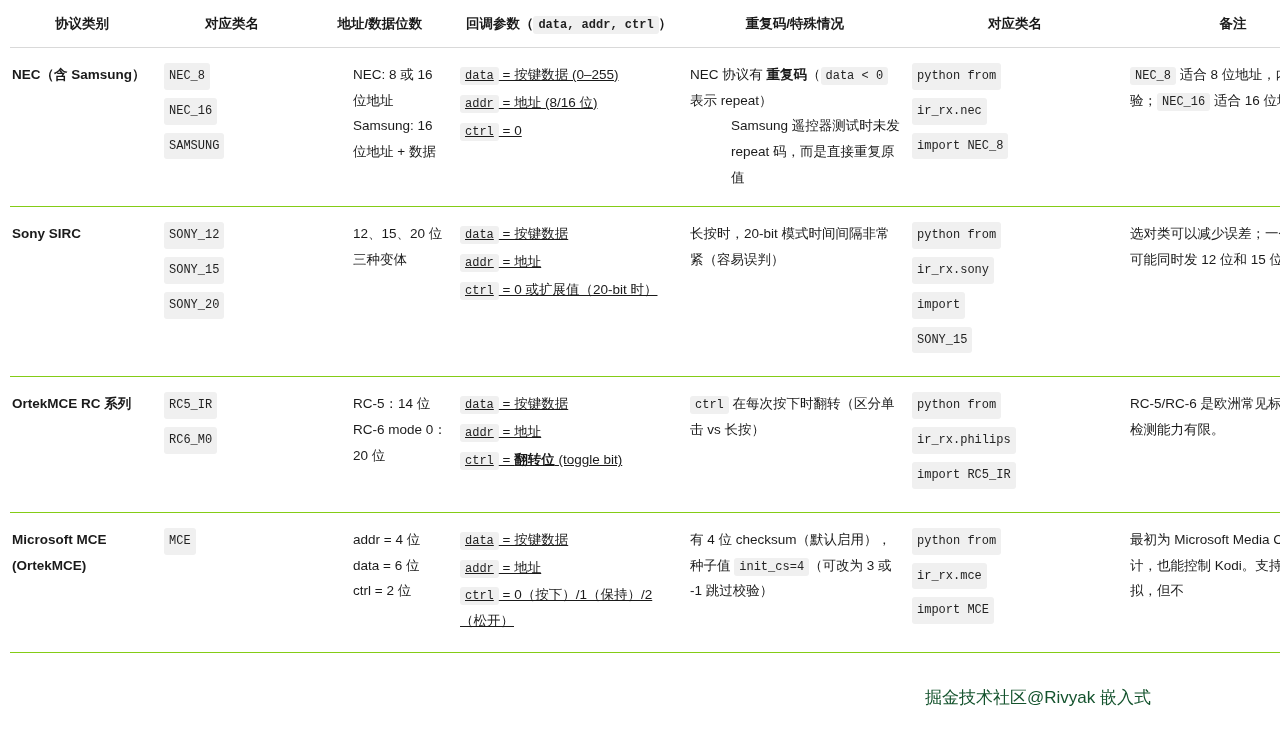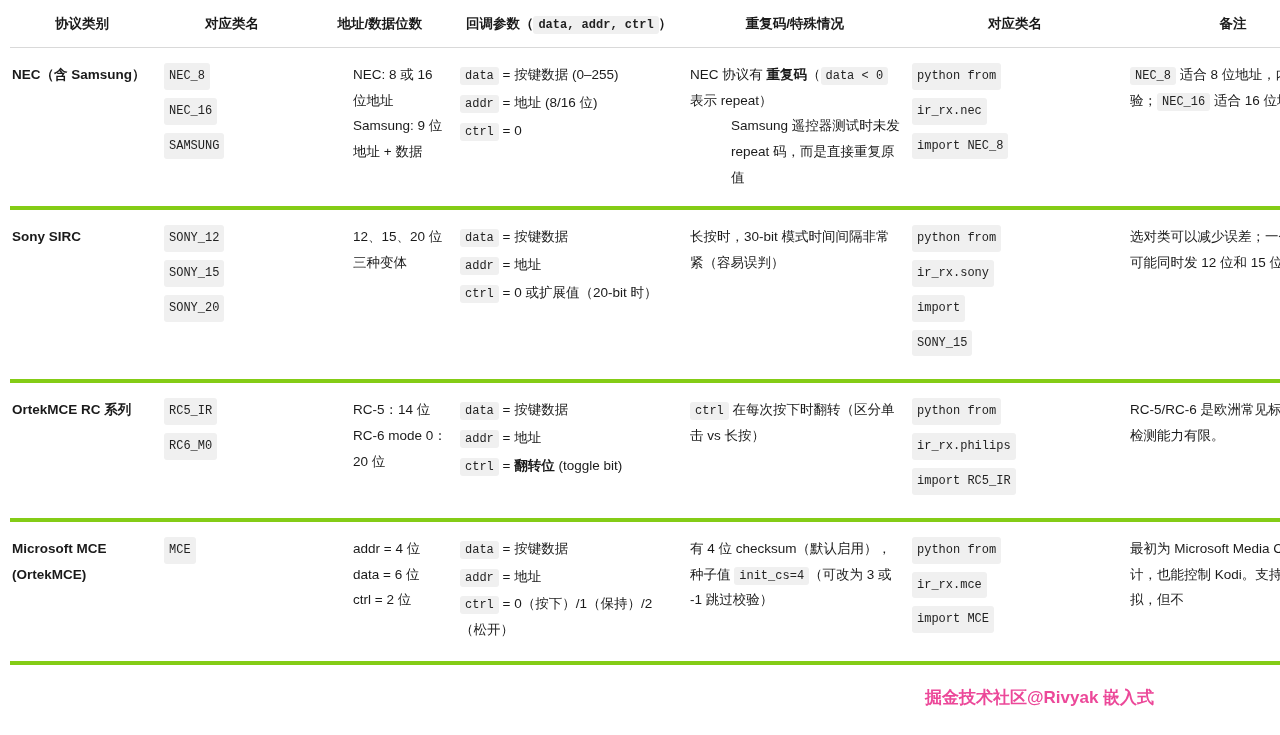--- a/index.html
+++ b/index.html
@@ -42,21 +42,21 @@
     line-height: 1.55;
   }
   table.cmp thead tr {
     border-bottom: 1px solid #d9d9d9;
   }
   table.cmp td {
     vertical-align: top;
     font-size: 13.5px;
     line-height: 1.9;
     padding: 14px 10px 16px 2px;
-    border-bottom: 4px solid #84cc16;
+    border-bottom: 1px solid #84cc16;
     color: #1a1a1a;
   }
   .col-0 { width: 152px; }
   .col-1 { width: 148px; }
   .col-2 { width: 148px; }
   .col-3 { width: 230px; }
   .col-4 { width: 222px; }
   .col-5 { width: 218px; }
   .col-6 { width: 218px; }
 
@@ -71,39 +71,39 @@
     padding: 2px 5px;
     color: #222;
     white-space: nowrap;
   }
   .code-stack .code {
     display: inline-block;
     margin-bottom: 7px;
   }
   .code-line {
     margin-bottom: 2px;
+    text-decoration: underline;
   }
   .cell-line {
     display: block;
     margin-left: 41px;
   }
   .bold {
     font-weight: bold;
     margin-top: 48px;
   }
   .watermark {
     position: absolute;
     left: 925px;
     top: 686px;
     font-size: 17px;
-    color: #ec4899;
+    color: #14532d;
     white-space: nowrap;
     font-family: "Liberation Sans", sans-serif;
     pointer-events: none;
-    font-weight: bold;
   }
 </style>
 </head>
 <body>
 
 <div class="page">
 
   <table class="cmp">
     <colgroup>
       <col class="col-0">
@@ -131,21 +131,21 @@
 
       <tr>
         <td class="first-col">NEC（含 Samsung）</td>
         <td class="code-stack">
           <code class="code">NEC_8</code><br>
           <code class="code">NEC_16</code><br>
           <code class="code">SAMSUNG</code>
         </td>
         <td>
           <span class="cell-line">NEC: 8 或 16 位地址</span>
-          <span class="cell-line">Samsung: 9 位地址 + 数据</span>
+          <span class="cell-line">Samsung: 16 位地址 + 数据</span>
         </td>
         <td>
           <div class="code-line"><code class="code">data</code><span> = 按键数据 (0–255)</span></div>
           <div class="code-line"><code class="code">addr</code><span> = 地址 (8/16 位)</span></div>
           <div class="code-line"><code class="code">ctrl</code><span> = 0</span></div>
         </td>
         <td>
           <span>NEC 协议有 </span><span class="bold">重复码</span><span>（</span><code class="code">data &lt; 0</code><span> 表示 repeat）</span>
           <span class="cell-line">Samsung 遥控器测试时未发 repeat 码，而是直接重复原值</span>
         </td>
@@ -169,21 +169,21 @@
         <td>
           <span class="cell-line">12、15、20 位</span>
           <span class="cell-line">三种变体</span>
         </td>
         <td>
           <div class="code-line"><code class="code">data</code><span> = 按键数据</span></div>
           <div class="code-line"><code class="code">addr</code><span> = 地址</span></div>
           <div class="code-line"><code class="code">ctrl</code><span> = 0 或扩展值（20-bit 时）</span></div>
         </td>
         <td>
-          <span>长按时，30-bit 模式时间间隔非常紧（容易误判）</span>
+          <span>长按时，20-bit 模式时间间隔非常紧（容易误判）</span>
         </td>
         <td class="code-stack">
           <code class="code">python from</code><br>
           <code class="code">ir_rx.sony</code><br>
           <code class="code">import</code><br>
           <code class="code">SONY_15</code>
         </td>
         <td>
           <span>选对类可以减少误差；一个遥控器可能同时发 12 位和 15 位码流。</span>
         </td>

